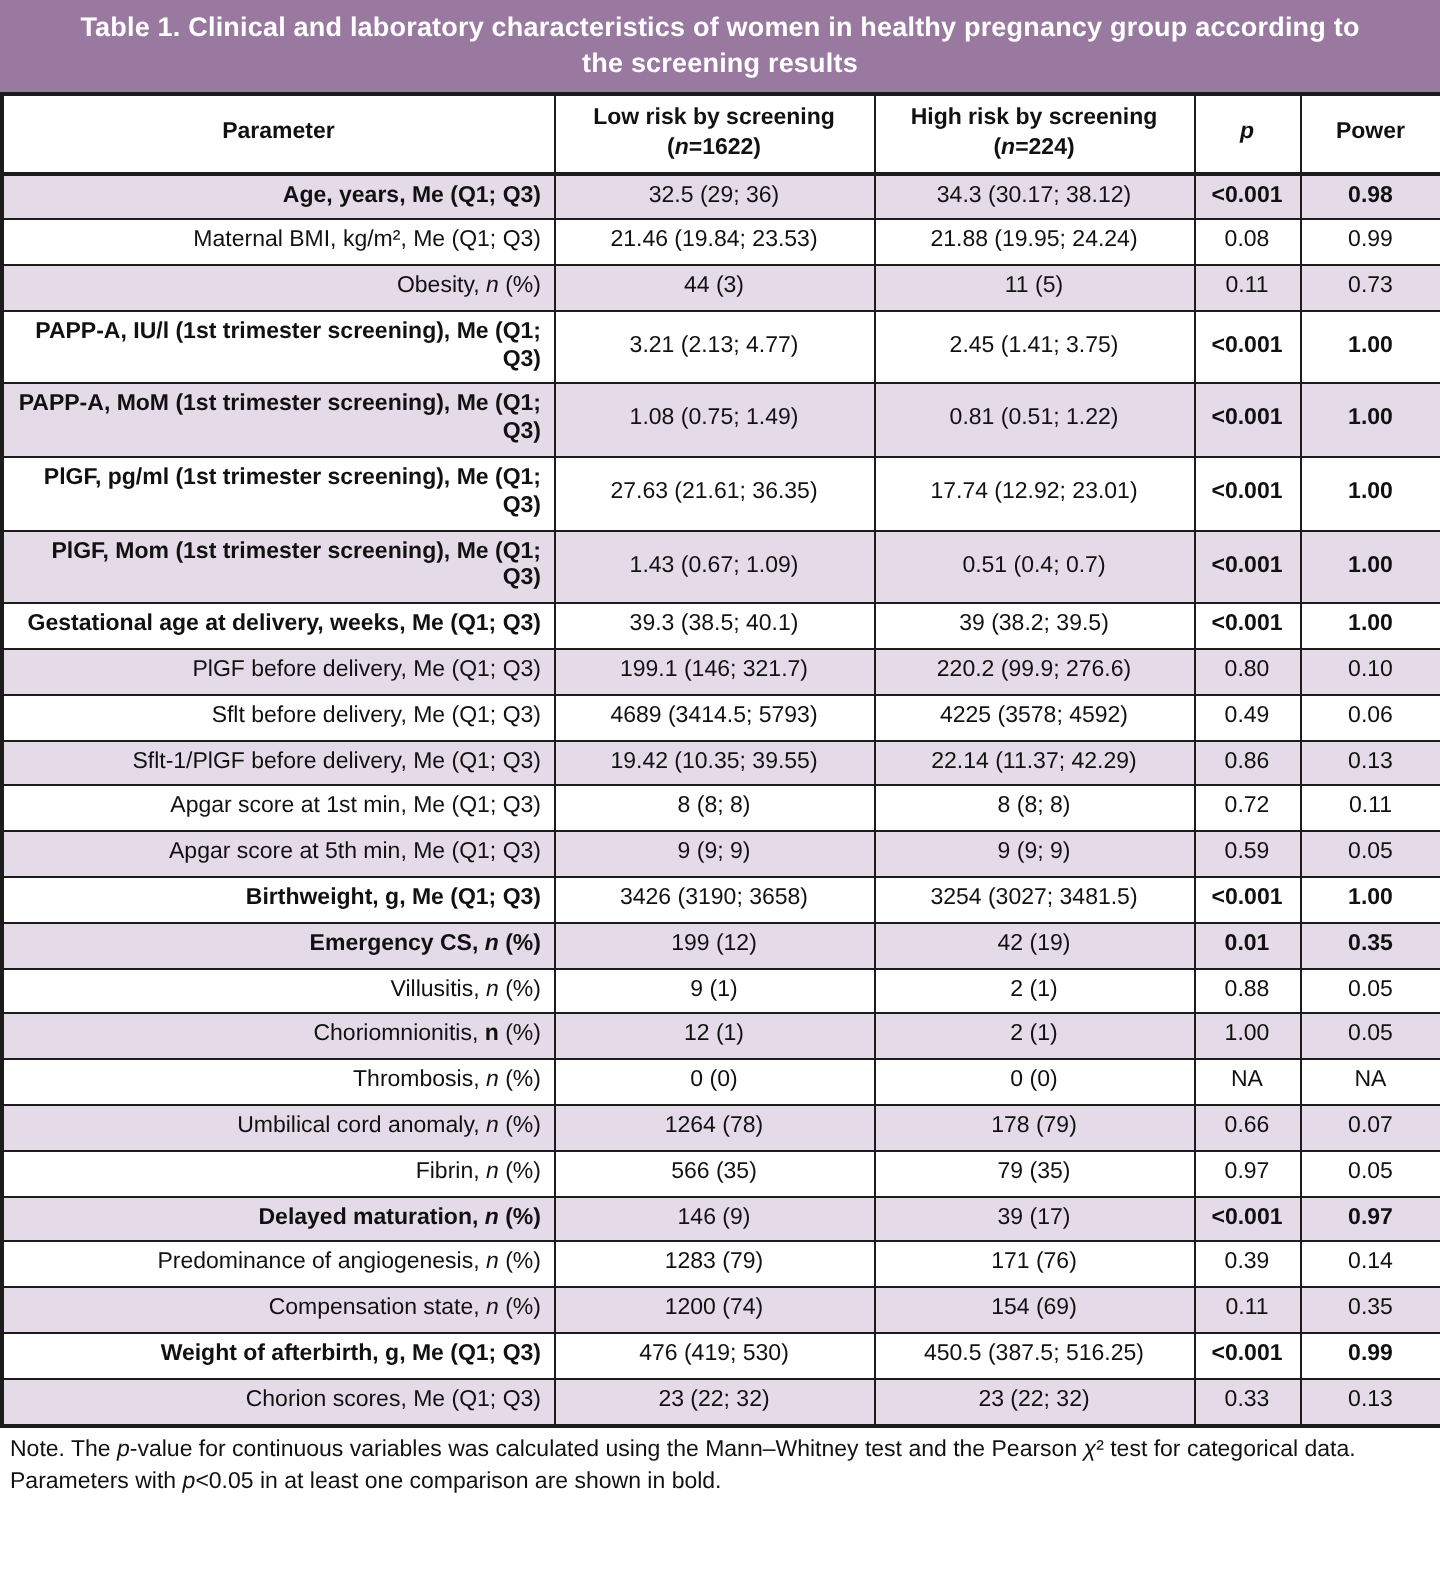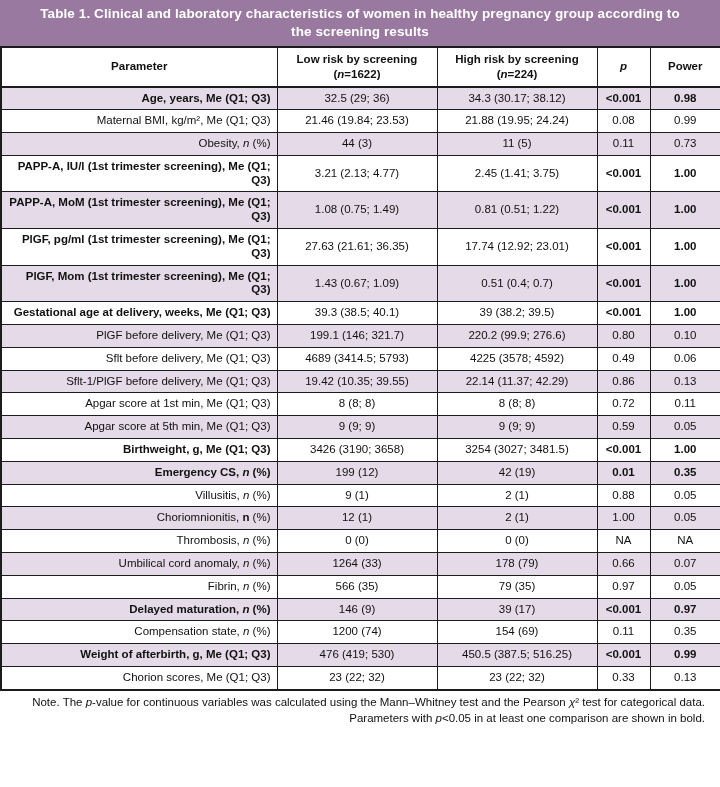--- a/index.html
+++ b/index.html
@@ -59,21 +59,20 @@
   }
   tbody tr:nth-child(odd) td{background:var(--row-alt);}
   tbody tr.sig td.param,
   tbody tr.sig td.pcol,
   tbody tr.sig td.powcol{font-weight:bold;}
   .note{
     font-size:11.5px;
     line-height:1.4;
     padding:3px 15px 4px 5px;
     color:#111;
-    text-align:right;
   }
 </style>
 </head>
 <body>
 
 <div class="page">
   <div class="title-bar">Table 1. Clinical and laboratory characteristics of women in healthy pregnancy group according to the screening results</div>
 
   <table>
     <colgroup>
@@ -214,38 +213,45 @@
         </tr>
         <tr>
           <td class="param">Thrombosis, <i>n</i> (%)</td>
           <td class="val">0 (0)</td>
           <td class="val">0 (0)</td>
           <td class="pcol">NA</td>
           <td class="powcol">NA</td>
         </tr>
         <tr>
           <td class="param">Umbilical cord anomaly, <i>n</i> (%)</td>
-          <td class="val">1264 (33)</td>
+          <td class="val">1264 (78)</td>
           <td class="val">178 (79)</td>
           <td class="pcol">0.66</td>
           <td class="powcol">0.07</td>
         </tr>
         <tr>
           <td class="param">Fibrin, <i>n</i> (%)</td>
           <td class="val">566 (35)</td>
           <td class="val">79 (35)</td>
           <td class="pcol">0.97</td>
           <td class="powcol">0.05</td>
         </tr>
         <tr class="sig">
           <td class="param">Delayed maturation, <i>n</i> (%)</td>
           <td class="val">146 (9)</td>
           <td class="val">39 (17)</td>
           <td class="pcol">&lt;0.001</td>
           <td class="powcol">0.97</td>
+        </tr>
+        <tr>
+          <td class="param">Predominance of angiogenesis, <i>n</i> (%)</td>
+          <td class="val">1283 (79)</td>
+          <td class="val">171 (76)</td>
+          <td class="pcol">0.39</td>
+          <td class="powcol">0.14</td>
         </tr>
         <tr>
           <td class="param">Compensation state, <i>n</i> (%)</td>
           <td class="val">1200 (74)</td>
           <td class="val">154 (69)</td>
           <td class="pcol">0.11</td>
           <td class="powcol">0.35</td>
         </tr>
         <tr class="sig">
           <td class="param">Weight of afterbirth, g, Me (Q1; Q3)</td>

